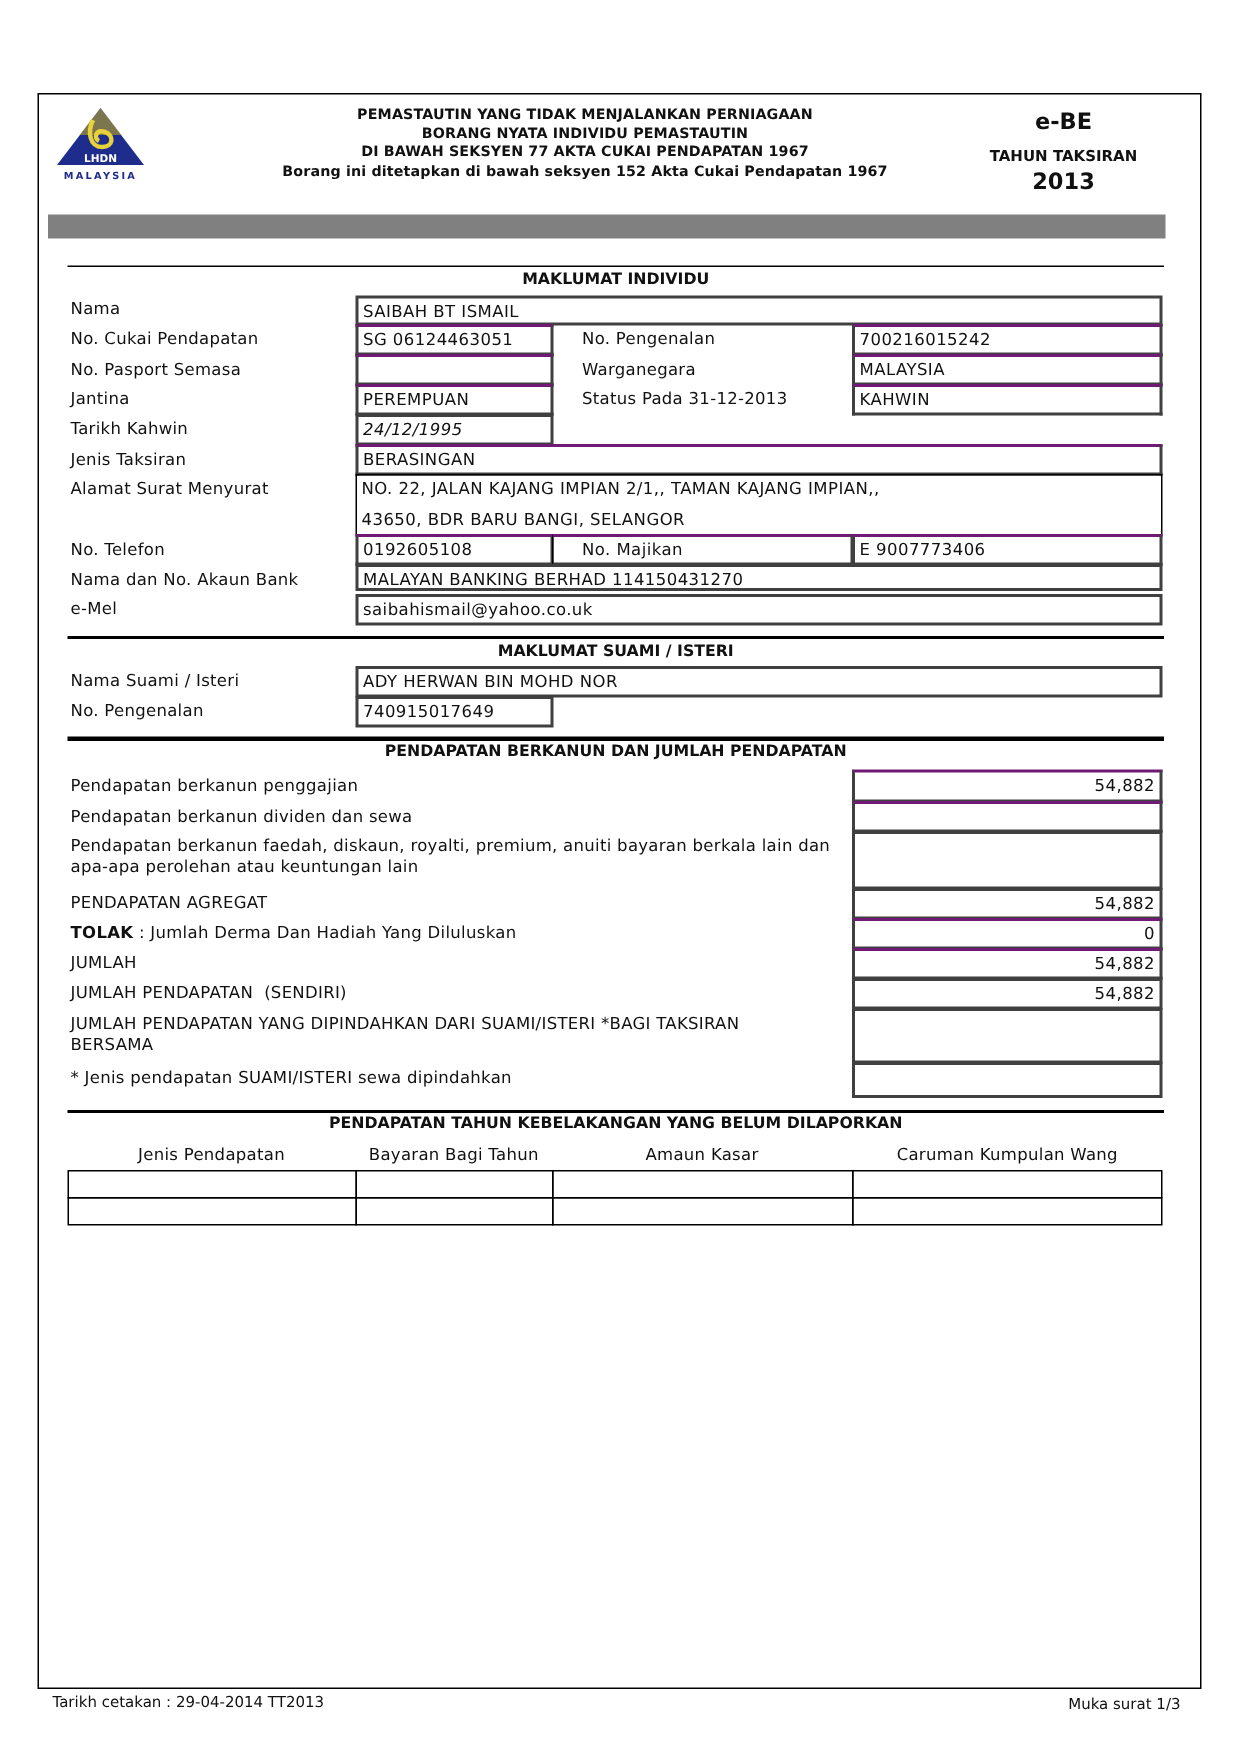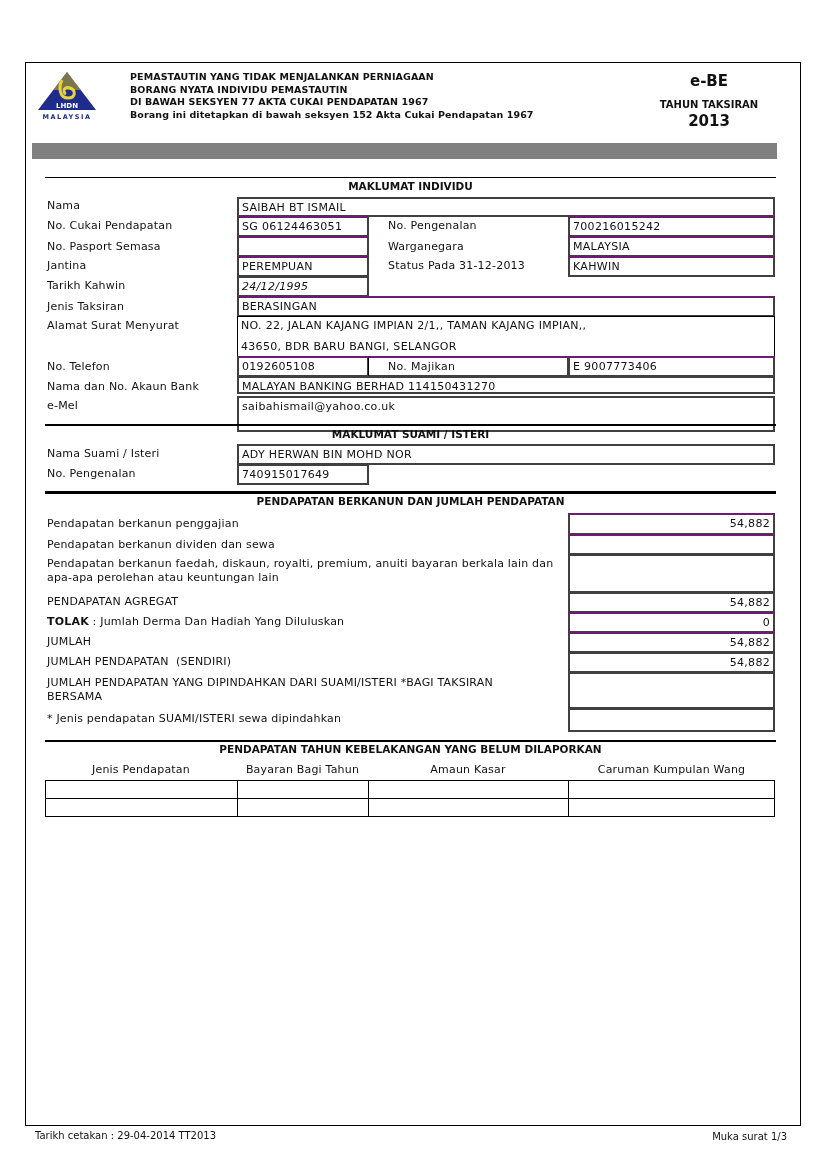--- a/index.html
+++ b/index.html
@@ -1,19 +1,19 @@
 <!DOCTYPE html>
 <html><head>
 <meta charset="utf-8">
 <style>
   html, body { margin:0; padding:0; background:#ffffff; }
   body { width:827px; height:1169px; position:relative; font-family:"DejaVu Sans", sans-serif; color:#111; overflow:hidden; }
   .abs { position:absolute; }
   .page-frame { left:25px; top:62px; width:776px; height:1064px; border:1px solid #000; box-sizing:border-box; }
-  .hdr-line { font-size:9.5px; font-weight:bold; line-height:12.5px; white-space:nowrap; letter-spacing:0.1px; }
+  .hdr-line { font-size:9.5px; font-weight:bold; text-align:center; line-height:12.5px; white-space:nowrap; letter-spacing:0.1px; }
   .gray-band { left:32px; top:143px; width:745px; height:16px; background:#808080; }
   .rule { background:#000; }
   .sec-title { font-size:10.5px; font-weight:bold; text-align:center; white-space:nowrap; }
   .lbl { font-size:11px; white-space:nowrap; line-height:14px; letter-spacing:0.2px; }
   .box { border:2px solid #404040; box-sizing:border-box; font-size:11px; line-height:17px; padding-left:3px; white-space:nowrap; letter-spacing:0.3px; overflow:hidden; }
   .box.thick-top { border-top:2px solid #701a75; }
   .num { text-align:right; padding-right:3px; padding-left:0; }
   .footer { font-size:10px; white-space:nowrap; }
   .col-h { font-size:11px; text-align:center; white-space:nowrap; letter-spacing:0.2px; }
   .cell { border:1px solid #000; box-sizing:border-box; }
@@ -81,21 +81,21 @@
 <div class="abs box thick-top" style="left:237px;top:356px;width:132px;height:21px;">0192605108</div>
 <div class="abs box thick-top" style="left:368px;top:356px;width:201px;height:21px;border-left:1px solid #000;">
   <span style="margin-left:16px;">No. Majikan</span>
 </div>
 <div class="abs box thick-top" style="left:568px;top:356px;width:207px;height:21px;">E 9007773406</div>
 
 <div class="abs lbl" style="left:47px;top:380px;">Nama dan No. Akaun Bank</div>
 <div class="abs box" style="left:237px;top:376px;width:538px;height:18px;">MALAYAN BANKING BERHAD 114150431270</div>
 
 <div class="abs lbl" style="left:47px;top:399px;">e-Mel</div>
-<div class="abs box" style="left:237px;top:396px;width:538px;height:36px;">saibahismail@yahoo.co.uk</div>
+<div class="abs box" style="left:237px;top:396px;width:538px;height:21px;">saibahismail@yahoo.co.uk</div>
 
 <div class="abs rule" style="left:45px;top:424px;width:731px;height:2px;"></div>
 <div class="abs sec-title" style="left:45px;top:428px;width:731px;">MAKLUMAT SUAMI / ISTERI</div>
 
 <div class="abs lbl" style="left:47px;top:447px;">Nama Suami / Isteri</div>
 <div class="abs box" style="left:237px;top:444px;width:538px;height:21px;">ADY HERWAN BIN MOHD NOR</div>
 
 <div class="abs lbl" style="left:47px;top:467px;">No. Pengenalan</div>
 <div class="abs box" style="left:237px;top:464px;width:132px;height:21px;">740915017649</div>
 

